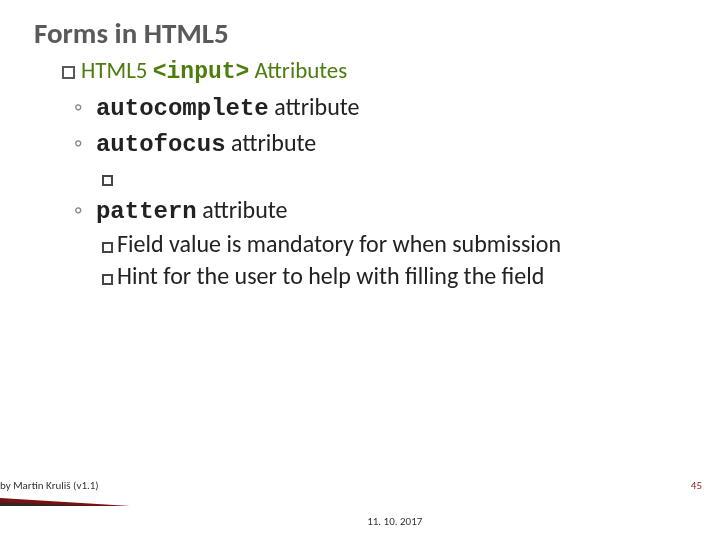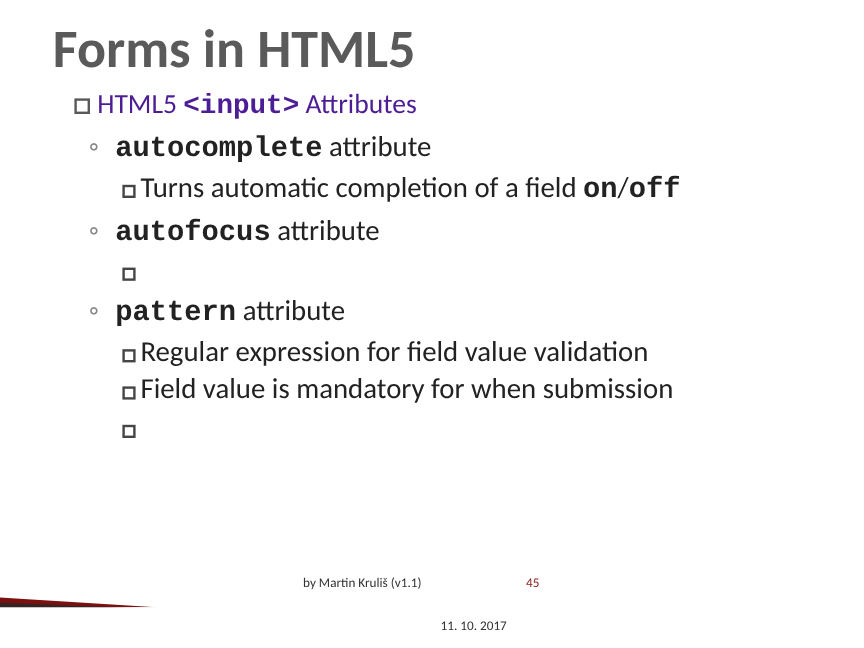--- a/index.html
+++ b/index.html
@@ -14,30 +14,30 @@
     overflow: hidden;
   }
   .slide {
     position: relative;
     width: 720px;
     height: 540px;
     padding: 18px 30px 0 30px;
     box-sizing: border-box;
   }
   .title {
-    font-size: 45px;
+    font-size: 29px;
     font-weight: 700;
     color: #5a5a5a;
-    margin: 0 0 8px 14px;
+    margin: 0 0 8px 4px;
     line-height: 1.05;
   }
   .subtitle-row {
     margin-left: 32px;
     font-size: 23px;
-    color: #4c1d95;
+    color: #4d7c0f;
     margin-top: 4px;
   }
   .sq {
     display: inline-block;
     width: 13px;
     height: 13px;
     border: 2px solid #595959;
     margin-right: 6px;
     vertical-align: -1px;
     box-sizing: border-box;
@@ -101,21 +101,21 @@
     transform: translateY(1px);
   }
   .footer-row {
     position: absolute;
     bottom: 12px;
     left: 0;
     right: 0;
     font-size: 11px;
     color: #444;
     display: flex;
-    justify-content: center;
+    justify-content: space-between;
     padding-right: 18px;
     gap: 16px;
   }
   .footer-author { color: #333; }
   .footer-date { color: #333; margin-top: 36px; }
   .footer-page { color: #8b1a1a; }
 </style>
 </head>
 <body>
 
@@ -125,44 +125,38 @@
 
   <div class="subtitle-row">
     <span class="sq"></span><span>HTML5 </span><span class="mono">&lt;input&gt;</span><span> Attributes</span>
   </div>
 
   <div class="body-list">
 
     <div class="li1">
       <span class="mono">autocomplete</span><span> attribute</span>
     </div>
-    <div class="li2">
-      <span class="sq-sm"></span><span>Turns automatic completion of a field </span><span class="mono">on</span><span>/</span><span class="mono">off</span>
-    </div>
 
     <div class="li1">
       <span class="mono">autofocus</span><span> attribute</span>
     </div>
     <div class="li2">
       <span class="sq-sm"></span>
     </div>
 
     <div class="li1">
       <span class="mono">pattern</span><span> attribute</span>
     </div>
-    <div class="li2">
-      <span class="sq-sm"></span><span>Regular expression for field value validation</span>
-    </div>
 
     <div class="li2">
       <span class="sq-sm"></span><span>Field value is mandatory for when submission</span>
     </div>
 
     <div class="li2">
-      <span class="sq-sm"></span>
+      <span class="sq-sm"></span><span>Hint for the user to help with filling the field</span>
     </div>
 
   </div>
 
   <div class="decor">
     <div class="tri1"></div>
     <div class="tri2"></div>
   </div>
 
   <div class="footer-row">

